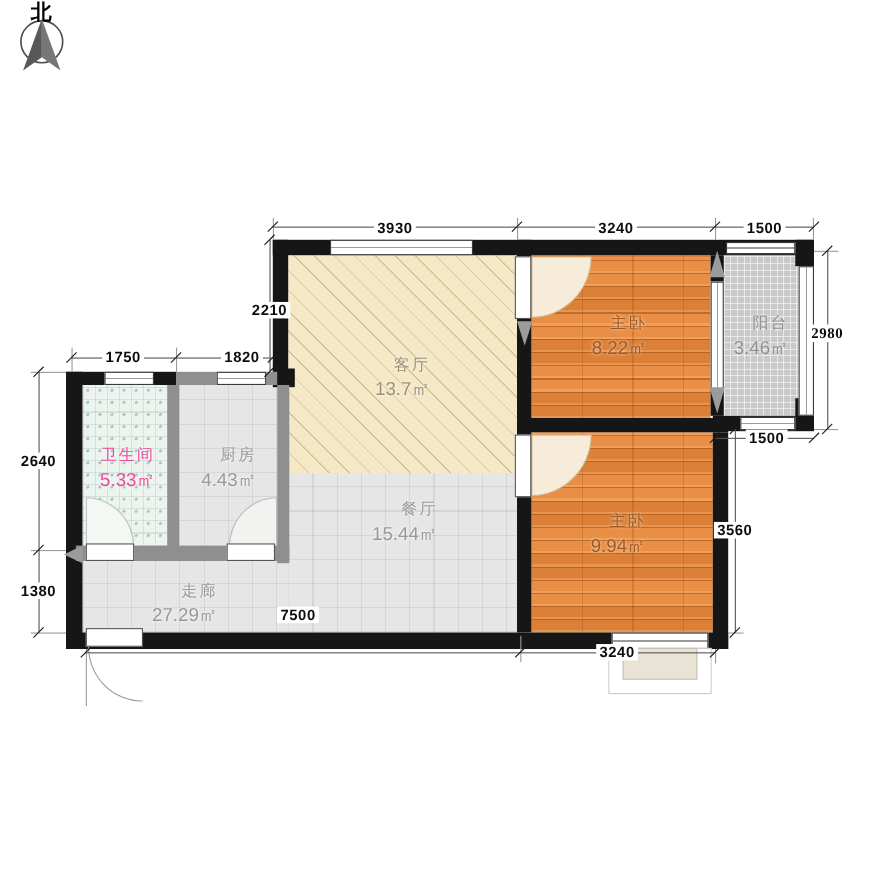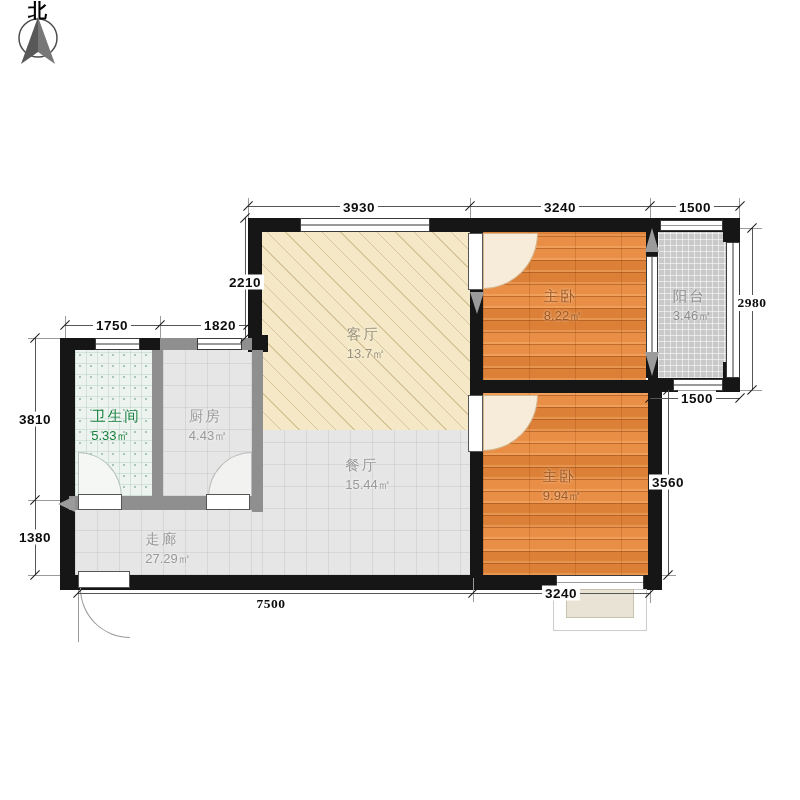--- a/index.html
+++ b/index.html
@@ -41,27 +41,27 @@
   
   .arc{position:absolute;box-sizing:border-box;}
   
   .dline{position:absolute;background:#555;}
   .ext{position:absolute;background:#9a9a9a;}
   .tick{position:absolute;width:13px;height:1px;background:#1a1a1a;
         transform:translate(-50%,-50%) rotate(-45deg);}
   .dim{position:absolute;transform:translate(-50%,-50%);background:#fff;padding:0 3px;
        font-weight:bold;font-size:13.5px;color:#0d0d0d;white-space:nowrap;letter-spacing:.5px;}
   
-  .rlabel{position:absolute;transform:translate(-50%,-50%);text-align:left;white-space:nowrap;}
+  .rlabel{position:absolute;transform:translate(-50%,-50%);text-align:right;white-space:nowrap;}
   .rlabel .nm{font-size:14.5px;letter-spacing:2px;}
-  .rlabel .ar{font-size:13px;margin-top:1px;letter-spacing:0;}
+  .rlabel .ar{font-size:17px;margin-top:1px;letter-spacing:0;}
   .lab-beige{color:#9b9178;text-shadow:0 0 3px rgba(255,255,255,.9);}
   .lab-wood{color:#a05a22;text-shadow:0 0 3px rgba(255,255,255,.75);}
   .lab-tile{color:#999999;text-shadow:0 0 3px rgba(255,255,255,.9);}
-  .lab-bath{color:#15803d;text-shadow:0 0 3px rgba(255,255,255,.9);}
+  .lab-bath{color:#ec4899;text-shadow:0 0 3px rgba(255,255,255,.9);}
   .lab-balc{color:#8f8f8f;text-shadow:0 0 3px rgba(255,255,255,.9);}
   
   .tri{position:absolute;width:0;height:0;}
 </style>
 </head>
 <body>
 
 <div id="plan">
 
   <div class="abs" style="left:8px;top:0px;width:64px;height:72px;">
@@ -201,35 +201,35 @@
   <div class="tick" style="left:245px;top:338px;"></div>
   <div class="dim" style="left:245px;top:282px;">2210</div>
 
   <div class="ext" style="left:28px;top:338px;width:32px;height:1px;"></div>
   <div class="ext" style="left:28px;top:500px;width:32px;height:1px;"></div>
   <div class="ext" style="left:28px;top:575px;width:32px;height:1px;"></div>
   <div class="dline" style="left:35px;top:338px;width:1px;height:237px;"></div>
   <div class="tick" style="left:35px;top:338px;"></div>
   <div class="tick" style="left:35px;top:500px;"></div>
   <div class="tick" style="left:35px;top:575px;"></div>
-  <div class="dim" style="left:35px;top:419px;">3810</div>
+  <div class="dim" style="left:35px;top:419px;">2640</div>
   <div class="dim" style="left:35px;top:537px;">1380</div>
 
   <div class="ext" style="left:65px;top:316px;width:1px;height:22px;"></div>
   <div class="ext" style="left:160px;top:316px;width:1px;height:22px;"></div>
   <div class="dline" style="left:65px;top:325px;width:183px;height:1px;"></div>
   <div class="tick" style="left:65px;top:325px;"></div>
   <div class="tick" style="left:160px;top:325px;"></div>
   <div class="tick" style="left:248px;top:325px;"></div>
   <div class="dim" style="left:112px;top:325px;">1750</div>
   <div class="dim" style="left:220px;top:325px;">1820</div>
 
   <div class="ext" style="left:78px;top:590px;width:1px;height:52px;"></div>
   <div class="ext" style="left:473px;top:578px;width:1px;height:24px;"></div>
   <div class="ext" style="left:650px;top:590px;width:1px;height:13px;"></div>
   <div class="dline" style="left:78px;top:593px;width:572px;height:1px;"></div>
   <div class="tick" style="left:78px;top:593px;"></div>
   <div class="tick" style="left:473px;top:593px;"></div>
   <div class="tick" style="left:650px;top:593px;"></div>
-  <div class="dim" style="left:271px;top:604px;font-family:Liberation Serif, serif;">7500</div>
+  <div class="dim" style="left:271px;top:559px;">7500</div>
   <div class="dim" style="left:561px;top:593px;">3240</div>
 
 </div>
 
 </body></html>

